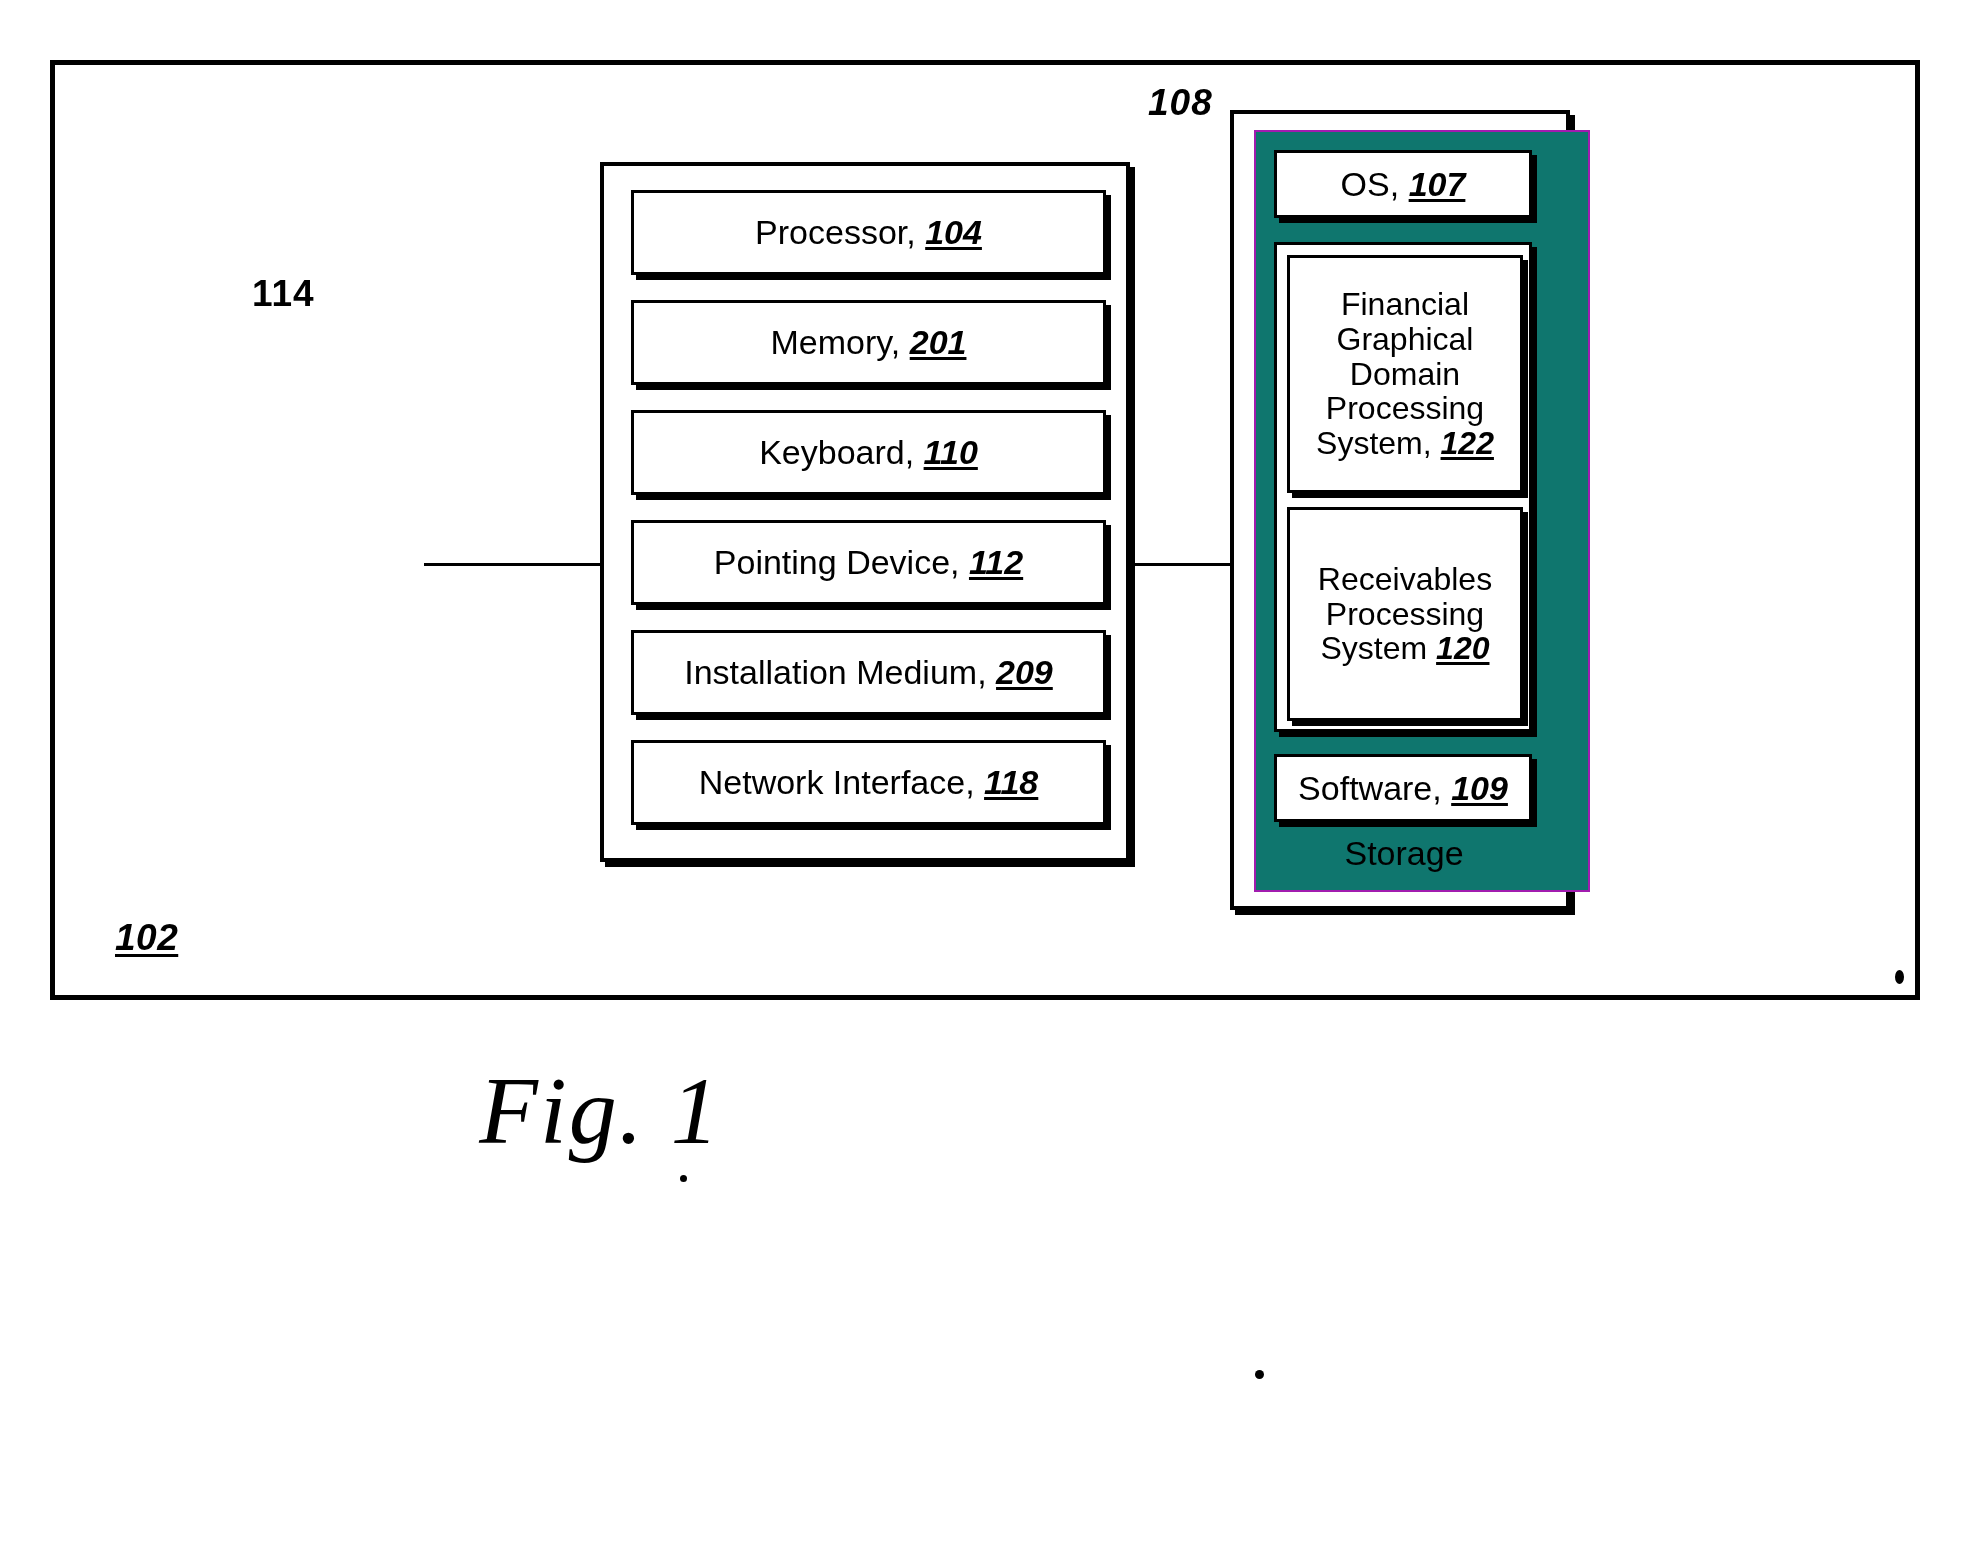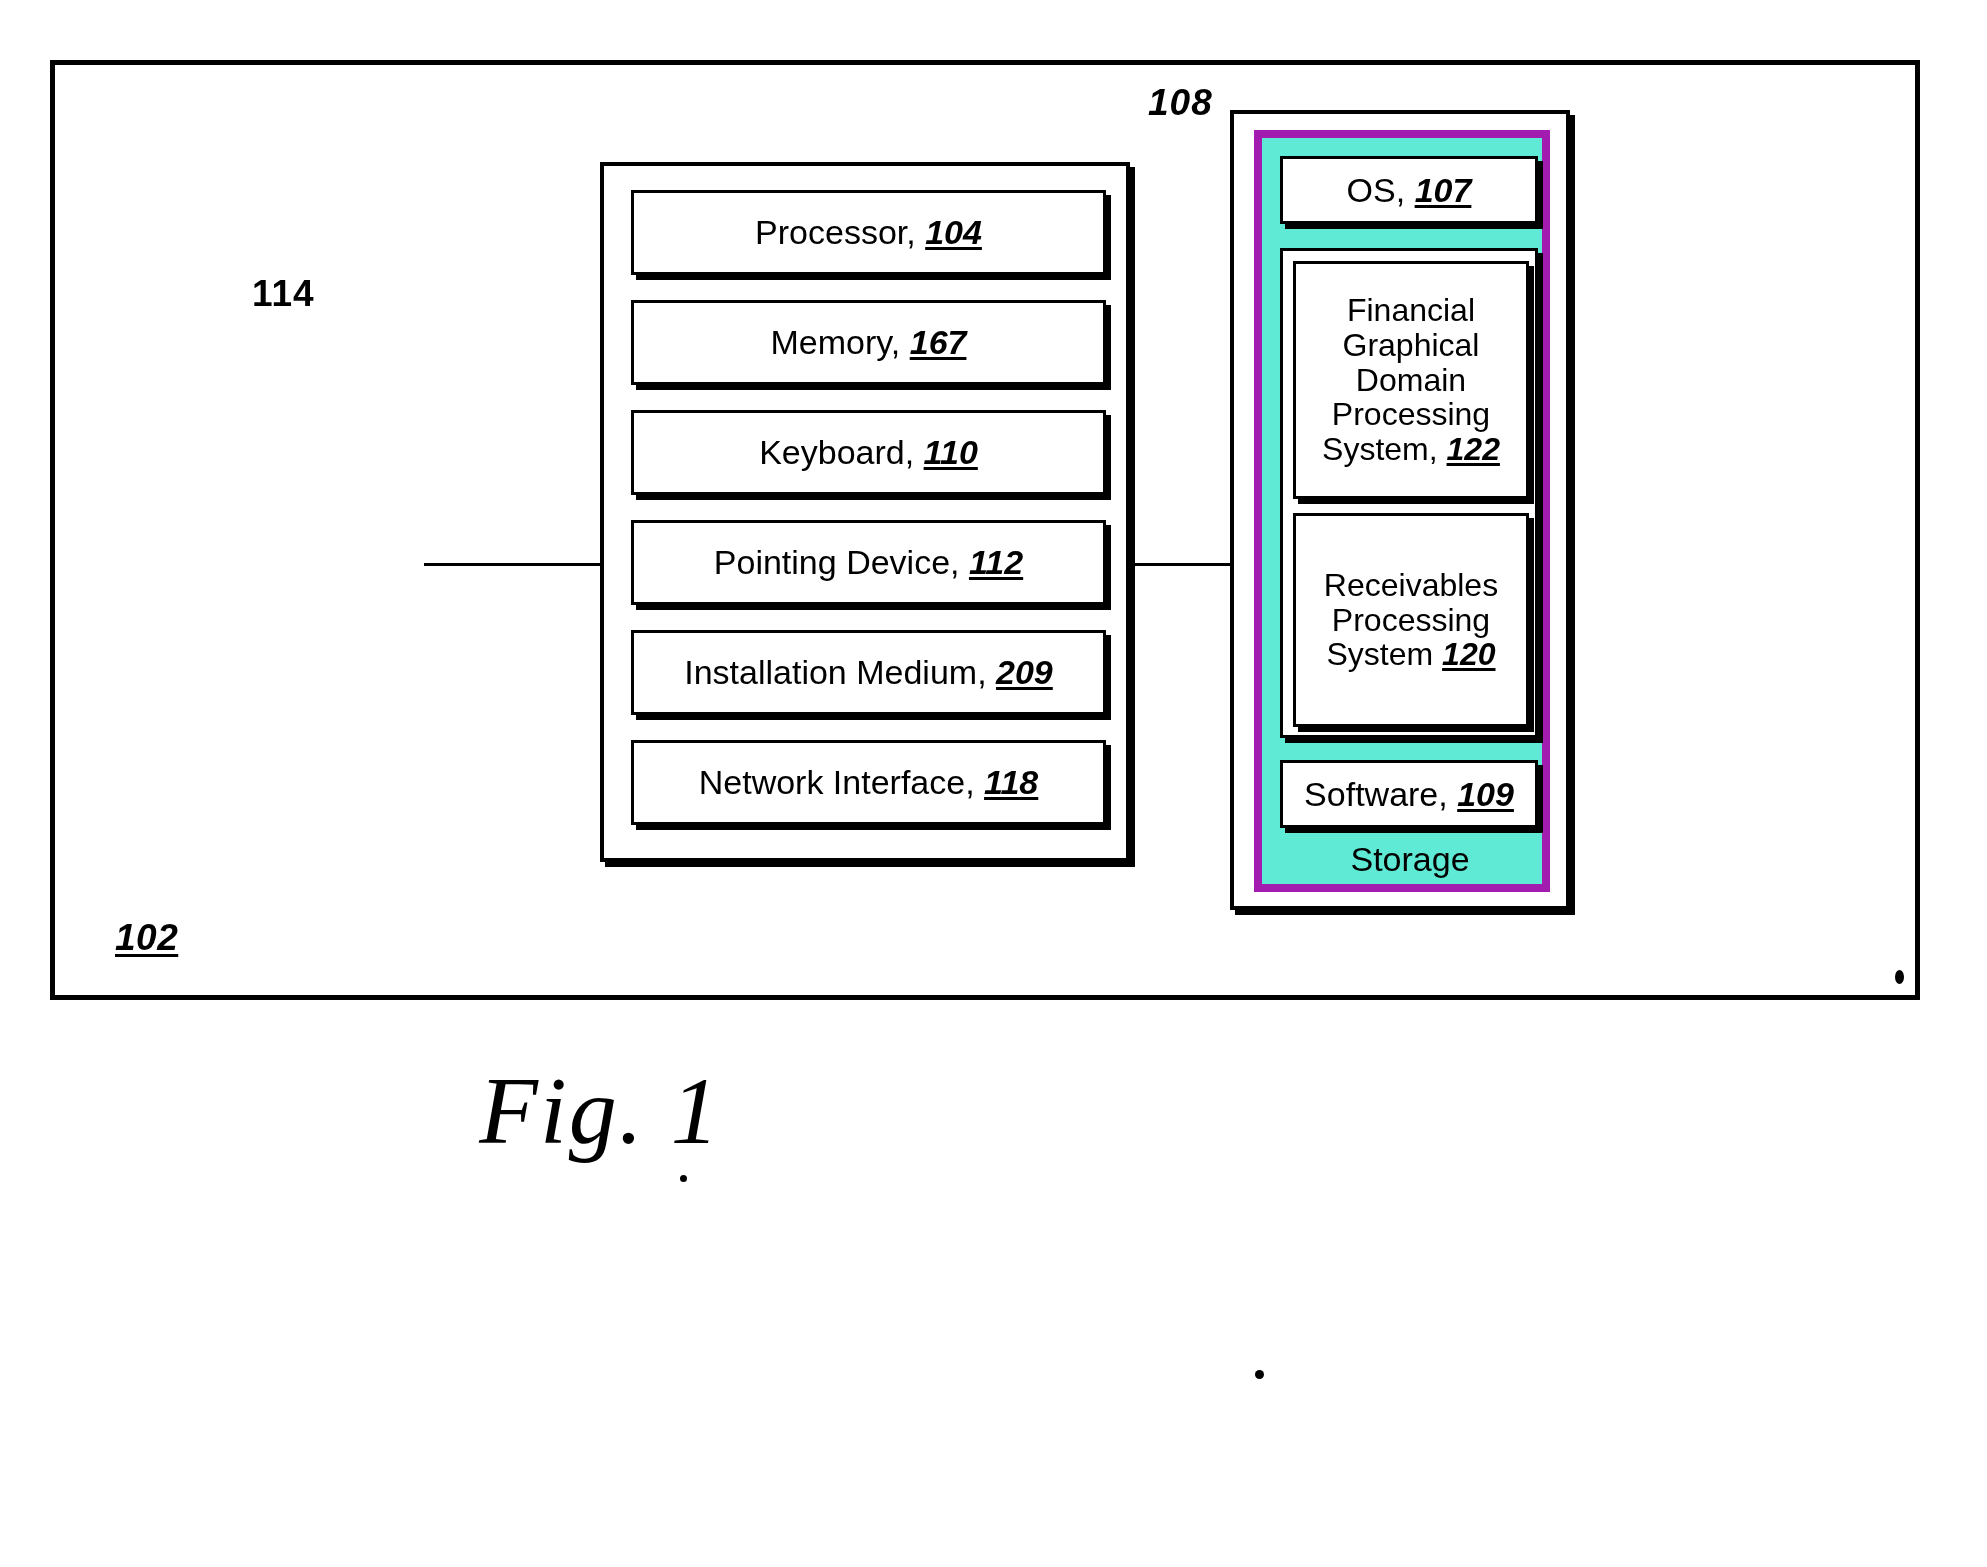--- a/index.html
+++ b/index.html
@@ -133,23 +133,23 @@
     position: absolute;
     left: 1230px; top: 110px;
     width: 340px; height: 800px;
     border: 4px solid #000;
     box-shadow: 5px 5px 0 0 #000;
     background: #fff;
   }
   .storage-inner {
     position: absolute;
     left: 20px; top: 16px;
-    width: 296px; height: 762px;
-    border: 8px solid #a21caf;
-    background: #5eead4;
+    width: 336px; height: 762px;
+    border: 2px solid #a21caf;
+    background: #0f766e;
   }
   .os-box {
     position: absolute;
     left: 18px; top: 18px;
     width: 258px; height: 68px;
     border: 3px solid #000;
     box-shadow: 5px 5px 0 0 #000;
     background: #fff;
     display: flex; align-items: center; justify-content: center;
   }
@@ -272,21 +272,21 @@
   <div class="conn conn-right"></div>
 
 
   <div class="center-frame">
 
     <div class="center-item" style="top:24px;">
       <span class="boxlabel"><span>Processor,</span> <span class="ref">104</span></span>
     </div>
 
     <div class="center-item" style="top:134px;">
-      <span class="boxlabel"><span>Memory,</span> <span class="ref">167</span></span>
+      <span class="boxlabel"><span>Memory,</span> <span class="ref">201</span></span>
     </div>
 
     <div class="center-item" style="top:244px;">
       <span class="boxlabel"><span>Keyboard,</span> <span class="ref">110</span></span>
     </div>
 
     <div class="center-item" style="top:354px;">
       <span class="boxlabel"><span>Pointing Device,</span> <span class="ref">112</span></span>
     </div>
 

